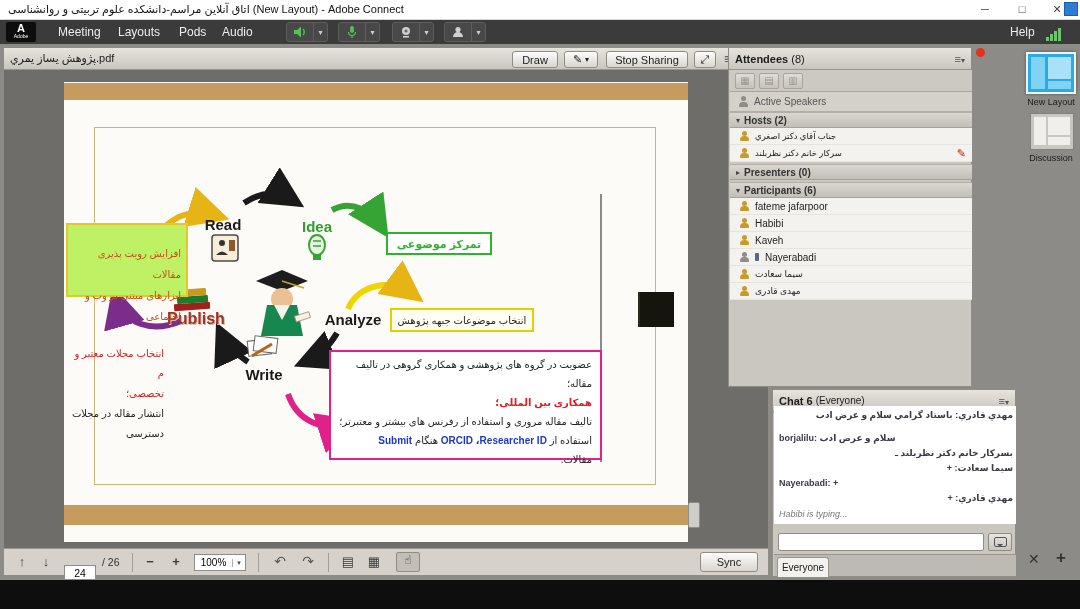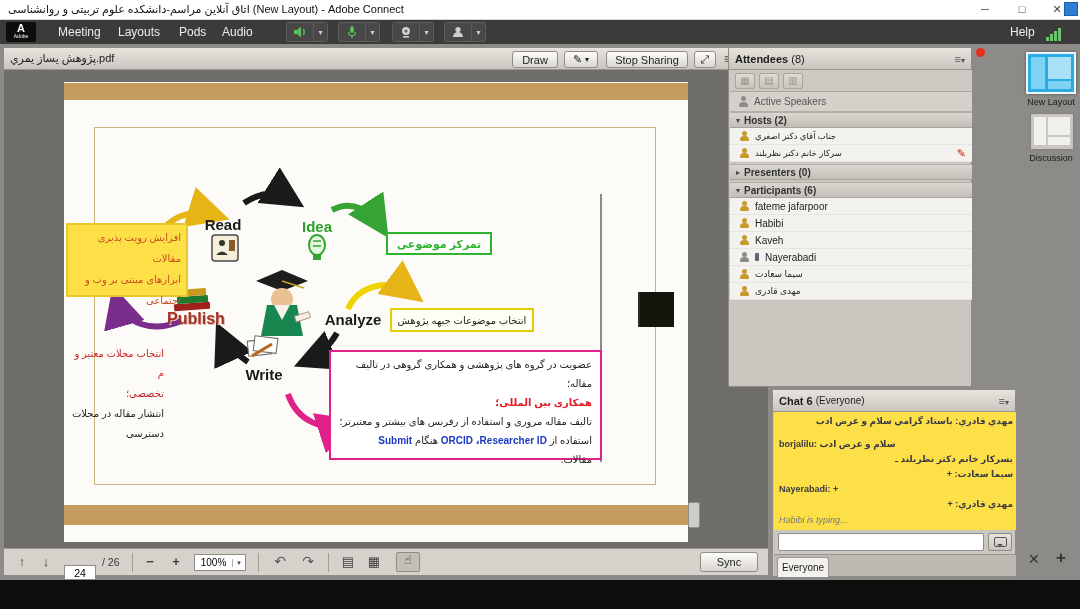--- a/index.html
+++ b/index.html
@@ -209,21 +209,21 @@
 
         <div class="abs cyc" style="left:128px;top:134px;width:62px">Read</div>
         <div class="abs cyc" style="left:226px;top:136px;width:54px;color:#2f9e2f">Idea</div>
         <div class="abs cyc" style="left:246px;top:229px;width:86px">Analyze</div>
         <div class="abs cyc" style="left:168px;top:284px;width:64px">Write</div>
         <div class="abs cyc" style="left:92px;top:228px;width:80px;font-size:16px;color:#a33126;text-shadow:1px 1px 0 #d9b7a5">Publish</div>
 
         <div class="abs" style="left:322px;top:150px;width:106px;height:23px;border:2px solid #2cb52c;background:#fff;color:#2cb52c;font-weight:bold;font-size:11px;text-align:center;line-height:20px;direction:rtl">تمرکز موضوعی</div>
         <div class="abs" style="left:326px;top:226px;width:144px;height:24px;border:2px solid #e3cf00;background:#fffef2;color:#222;font-size:10px;text-align:center;line-height:21px;direction:rtl">انتخاب موضوعات جبهه پژوهش</div>
 
-        <div class="abs pbox" style="left:2px;top:141px;width:122px;height:74px;border:2px solid #e8c62c;background:#fde047;color:#c94d1e;padding:2px 5px;line-height:2.1">
+        <div class="abs pbox" style="left:2px;top:141px;width:122px;height:74px;border:2px solid #e8c62c;background:#bef264;color:#c94d1e;padding:18px 5px;line-height:2.1">
           <div>افزایش رویت پذیری مقالات</div>
           <div>ابزارهای مبتنی بر وب و</div>
           <div>اجتماعی</div>
         </div>
 
         <div class="abs pbox" style="left:0;top:262px;width:104px;height:66px;padding:0 4px;line-height:2">
           <div style="color:#cc2222">انتخاب مجلات معتبر و م</div>
           <div style="color:#cc2222">تخصصی؛</div>
           <div style="color:#222">انتشار مقاله در مجلات دسترسی</div>
         </div>
@@ -335,21 +335,21 @@
         <span class="fa" style="font-size:9px">مهدی قادری</span>
       </div>
   </div>
 
   <div class="abs pod" style="left:772px;top:389px;width:244px;height:188px">
     <div class="pod-header">
       <b>Chat 6</b>&nbsp;
       <span style="font-size:10px">(Everyone)</span>
       <span class="pod-menu">≡<span style="font-size:8px">▾</span></span>
     </div>
-    <div class="abs" style="left:1px;top:22px;width:242px;height:118px;background:#fde047;padding:4px 5px;overflow:hidden">
+    <div class="abs" style="left:1px;top:16px;width:242px;height:118px;background:#ffffff;padding:4px 5px;overflow:hidden">
       <div class="cmsg" dir="auto">مهدي قادري: باستاد گرامي سلام و عرض ادب</div>
       <div class="cmsg" dir="auto" style="margin-top:12px">borjalilu: سلام و عرض ادب</div>
       <div class="cmsg" dir="auto" style="margin-top:4px">بسرکار خانم دکتر نظربلند ـ</div>
       <div class="cmsg" dir="auto" style="margin-top:4px">سيما سعادت: +</div>
       <div class="cmsg" dir="auto" style="margin-top:4px">Nayerabadi: +</div>
       <div class="cmsg" dir="auto" style="margin-top:4px">مهدي قادري: +</div>
       <div class="typing" style="margin-top:5px">Habibi is typing...</div>
     </div>
     <input class="abs" style="left: 5px; top: 143px; width: 206px; height: 18px; border: 1px solid rgb(143, 139, 133); border-radius: 2px; font-size: 10px; padding: 0px 4px; font-family: inherit;">
     <span class="abs" style="left:215px;top:143px;width:24px;height:18px;background:linear-gradient(#e7e4de,#c9c5bf);border:1px solid #8f8b85;border-radius:2px;display:flex;align-items:center;justify-content:center">

